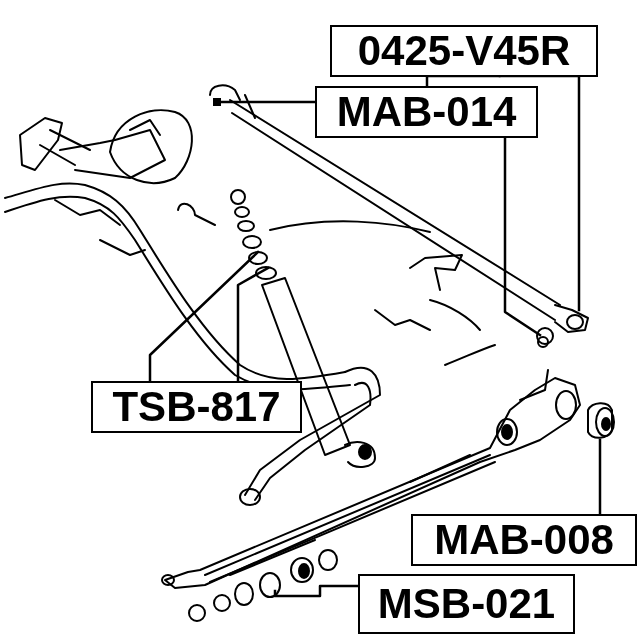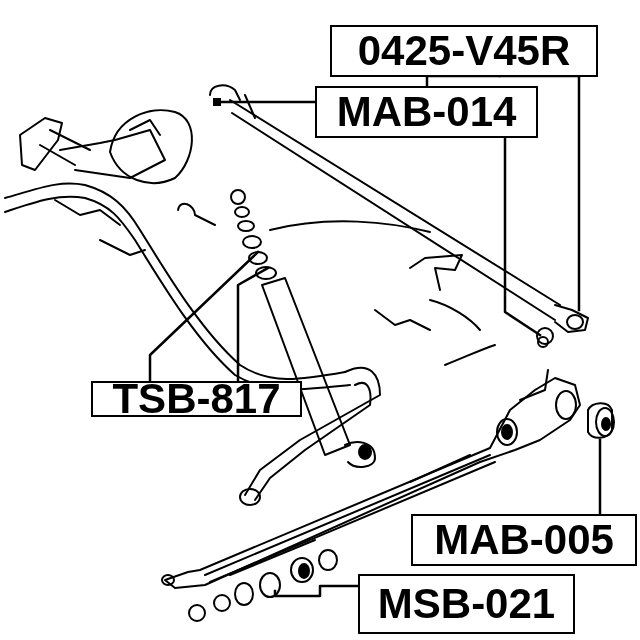--- a/index.html
+++ b/index.html
@@ -99,16 +99,16 @@
       <path d="M505 138 L505 312 L540 335"></path>
       <path d="M150 383 L150 355 L258 252"></path>
       <path d="M238 383 L238 285 L268 268"></path>
       <path d="M600 440 L600 516"></path>
       <path d="M275 591 L275 596 L320 596 L320 586 L358 586"></path>
     </g>
   </svg>
 
   <div class="label" style="left:330px;top:25px;width:268px;height:52px;font-size:42px;">0425-V45R</div>
   <div class="label" style="left:315px;top:86px;width:223px;height:52px;font-size:42px;">MAB-014</div>
-  <div class="label" style="left:91px;top:381px;width:211px;height:36px;font-size:42px;">TSB-817</div>
-  <div class="label" style="left:411px;top:514px;width:226px;height:52px;font-size:42px;">MAB-005</div>
+  <div class="label" style="left:91px;top:381px;width:211px;height:52px;font-size:42px;">TSB-817</div>
+  <div class="label" style="left:411px;top:514px;width:226px;height:52px;font-size:42px;">MAB-008</div>
   <div class="label" style="left:358px;top:574px;width:217px;height:60px;font-size:42px;">MSB-021</div>
 </div>
 
 </body></html>

